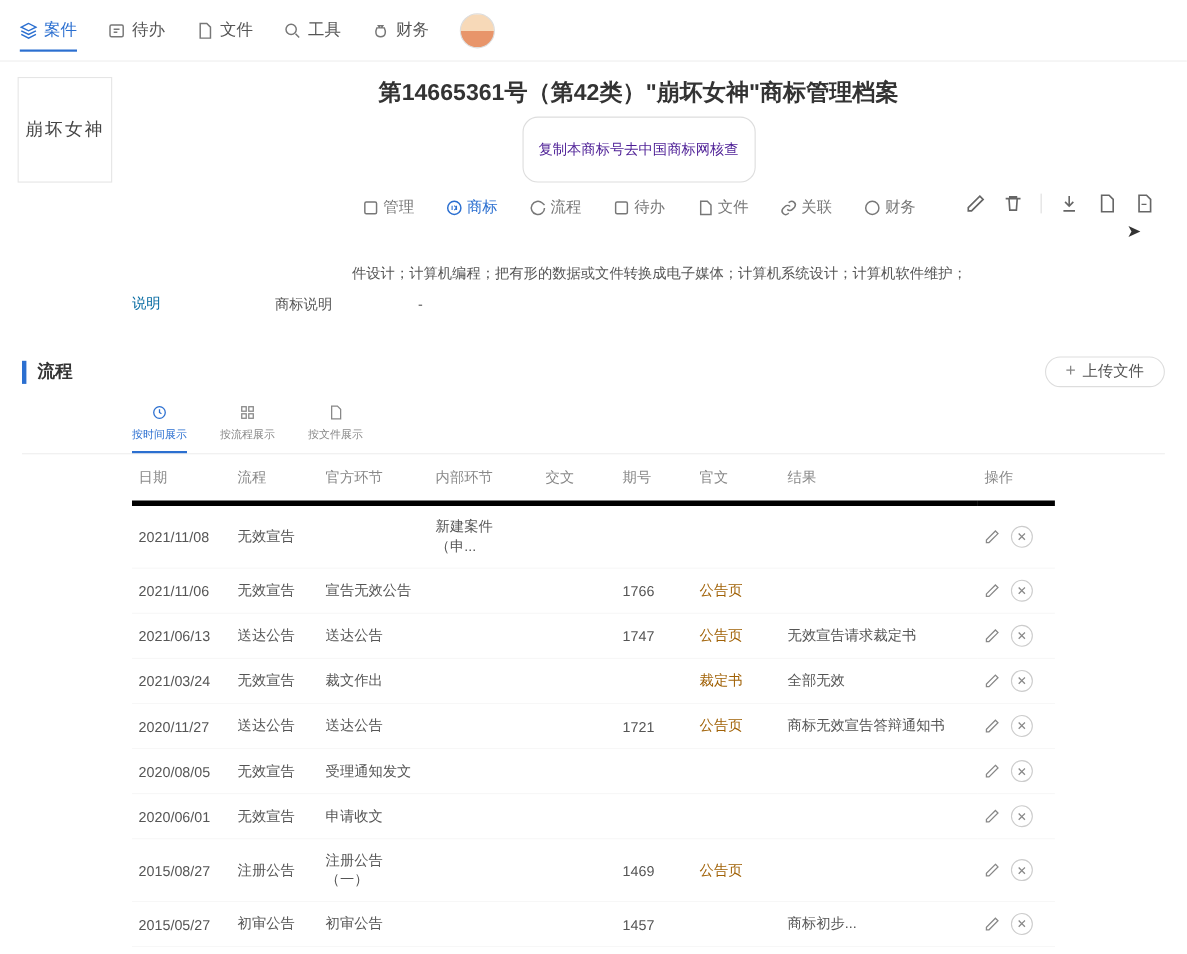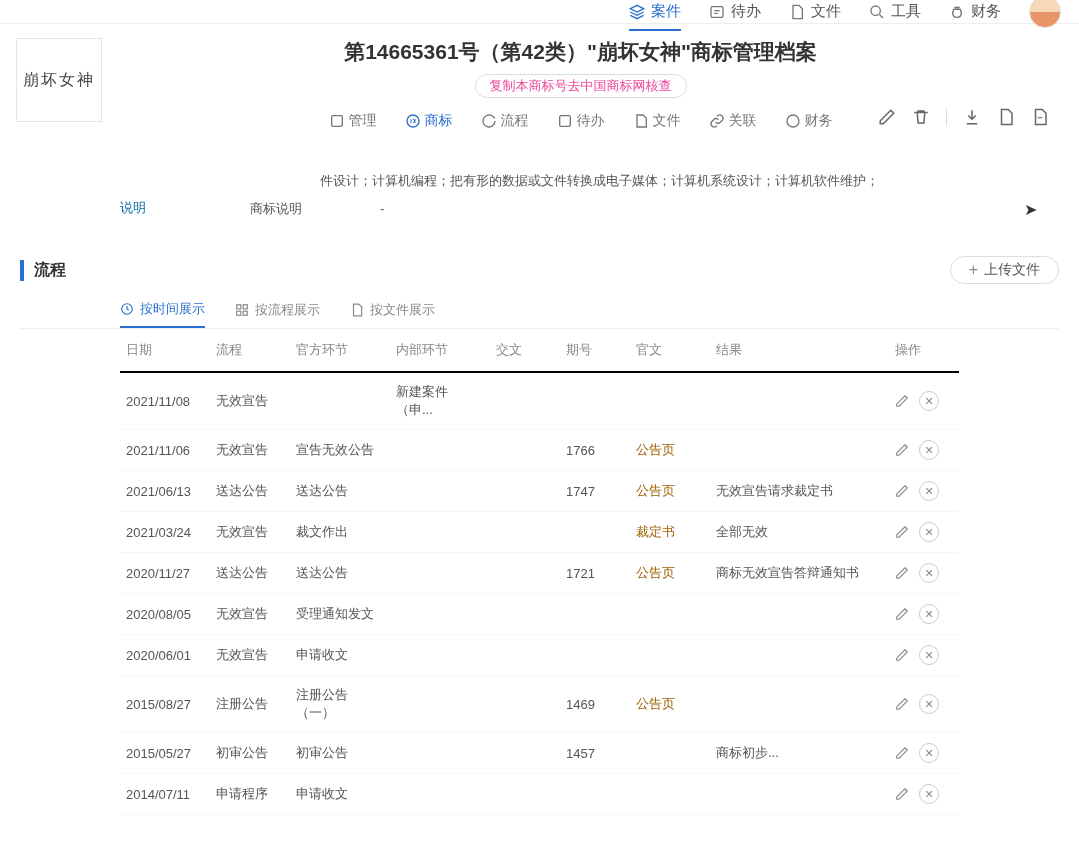--- a/index.html
+++ b/index.html
@@ -1,52 +1,52 @@
 <!DOCTYPE html>
 <html><head>
 <meta charset="utf-8">
 <style>
 * { margin:0; padding:0; box-sizing:border-box; }
 body { font-family:"Microsoft YaHei","PingFang SC",sans-serif; font-size:14px; color:#333; background:#fff; width:1079px; }
-.topnav { height:24px; display:flex; justify-content:flex-end; align-items:center; padding:0 18px; gap:28px; border-bottom:1px solid #eee; }
+.topnav { height:56px; display:flex; align-items:center; padding:0 18px; gap:28px; border-bottom:1px solid #eee; }
 .topnav .item { display:flex; align-items:center; gap:6px; color:#555; cursor:pointer; font-size:15px; }
 .topnav .item.active { color:#2b6fd0; position:relative; }
 .topnav .item.active::after { content:""; position:absolute; left:0; right:0; bottom:-10px; height:2px; background:#2b6fd0; }
 .avatar { width:32px; height:32px; border-radius:50%; background:linear-gradient(180deg,#f7d9b8 0,#f7d9b8 50%,#e8956a 50%,#e8956a 100%); border:1px solid #ddd; }
 .icon { display:inline-block; width:16px; height:16px; }
 
 .case-header { padding:14px 40px 0 16px; display:flex; position:relative; }
-.logo-box { width:86px; height:84px; border:1px solid #e5e5e5; display:flex; align-items:center; justify-content:center; font-size:16px; font-weight:500; color:#444; margin-right:20px; letter-spacing:2px; }
+.logo-box { width:86px; height:96px; border:1px solid #e5e5e5; display:flex; align-items:center; justify-content:center; font-size:16px; font-weight:500; color:#444; margin-right:20px; letter-spacing:2px; }
 .case-title-wrap { flex:1; text-align:center; }
 .case-title { font-size:21px; font-weight:600; color:#333; margin-bottom:8px; }
-.case-sub { display:inline-block; color:#ec4899; font-size:13px; border:1px solid #ddd; border-radius:14px; padding:2px 14px; cursor:pointer; }
+.case-sub { display:inline-block; color:#4c1d95; font-size:13px; border:1px solid #ddd; border-radius:14px; padding:20px 14px; cursor:pointer; }
 .tabs { display:flex; justify-content:center; gap:28px; margin-top:14px; }
 .tabs .tab { display:flex; align-items:center; gap:4px; color:#777; font-size:14px; cursor:pointer; }
 .tabs .tab.active { color:#2b6fd0; }
 .action-icons { position:absolute; right:30px; bottom:4px; display:flex; gap:16px; }
 .action-icons .sep { width:1px; height:18px; background:#ddd; }
 .ai { width:18px; height:18px; cursor:pointer; color:#666; }
 
 .info-block { padding:4px 120px 14px 120px; font-size:13px; color:#555; line-height:22px;margin-top:36px; }
 .info-row { display:flex; padding:6px 0; }
 .info-row .lab { width:130px; color:#0369a1;font-family:Liberation Mono, monospace; }
 .info-row .mid { width:130px; color:#555; }
 .info-row .val { color:#555; }
 
 .section { padding:6px 20px 10px 20px; }
 .section-head { display:flex; align-items:center; justify-content:space-between; margin:10px 0 6px 0; }
 .section-title { font-size:16px; font-weight:600; padding-left:10px; border-left:4px solid #2b6fd0; color:#333; }
 .btn-out { border:1px solid #ddd; border-radius:16px; padding:4px 18px; color:#555; cursor:pointer; display:flex; align-items:center; gap:6px; font-size:14px; }
 
 .subtabs { display:flex; gap:30px; border-bottom:1px solid #eee; padding:10px 100px 0 100px; }
-.subtab { display:flex; align-items:center; gap:6px; color:#888; font-size:13px; padding-bottom:8px; cursor:pointer; }
+.subtab { display:flex; align-items:center; gap:6px; color:#888; font-size:10px; padding-bottom:8px; cursor:pointer;flex-direction:column; }
 .subtab.active { color:#2b6fd0; border-bottom:2px solid #2b6fd0; }
 
 table { width:100%; border-collapse:collapse; font-size:13px; }
-th { text-align:left; color:#888; font-weight:normal; padding:12px 6px; border-bottom:2px solid #000000; }
+th { text-align:left; color:#888; font-weight:normal; padding:12px 6px; border-bottom:5px solid #000000; }
 td { padding:10px 6px; color:#555; border-bottom:1px solid #f7f7f7; }
 .table-wrap { padding:0 100px; }
 .link { color:#a16207; cursor:pointer; }
 .ops { display:flex; gap:10px; justify-content:flex-start; align-items:center; }
 .ico-edit { width:14px; height:14px; cursor:pointer; color:#888; }
 .ico-del { width:20px; height:20px; border-radius:50%; border:1px solid #ccc; display:flex; align-items:center; justify-content:center; cursor:pointer; color:#888; font-size:11px; }
 .cursor-arrow { position:absolute; left:1024px; top:200px; font-size:16px; pointer-events:none; }
 </style>
 </head>
 <body>

